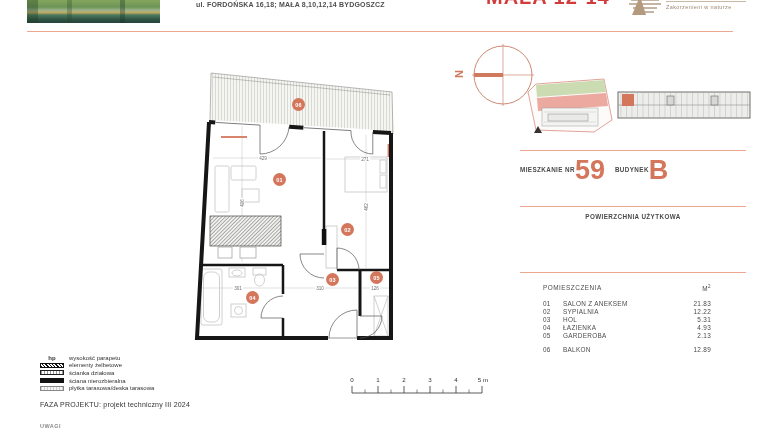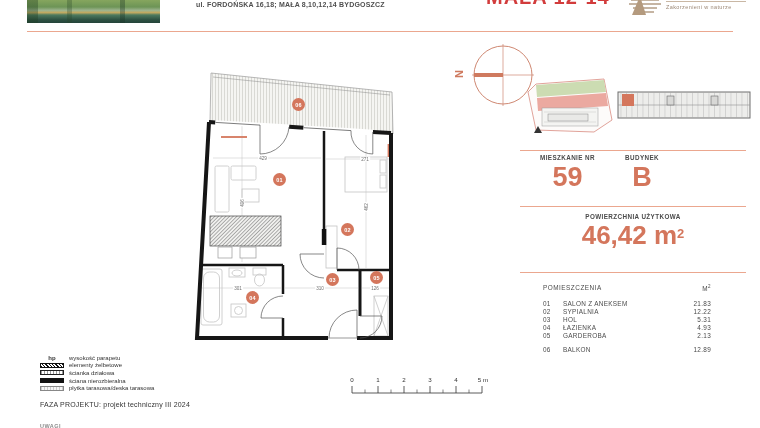--- a/index.html
+++ b/index.html
@@ -27,21 +27,21 @@
   .dim{position:absolute;font-size:4.6px;color:#707070;background:#fff;padding:0 1px;transform:translate(-50%,-50%);white-space:nowrap;}
   .dim.v{transform:translate(-50%,-50%) rotate(-90deg);}
 
   
   .compass{left:455px;top:42px;width:100px;height:70px;}
   .north{position:absolute;left:0;top:26px;font-size:11px;font-weight:bold;color:#cf7a5f;transform:rotate(-90deg);}
 
   
   .pdiv{left:520px;width:226px;height:1px;background:#eba78f;}
   .inforow{left:520px;top:154px;width:226px;display:flex;}
-  .icol{display:flex;flex-direction:column;align-items:center;}
+  .icol{display:flex;flex-direction:row;align-items:center;}
   .ilabel{font-size:6.3px;font-weight:bold;color:#4a4a4a;letter-spacing:.4px;white-space:nowrap;}
   .ival{font-size:27px;font-weight:bold;color:#D4765C;line-height:1;margin-top:3px;}
   .ival2{font-size:12.5px;font-weight:bold;color:#D4765C;line-height:1.15;letter-spacing:.5px;margin-top:3px;text-align:center;white-space:nowrap;}
   .arealabel{left:520px;top:213px;width:226px;text-align:center;font-size:6.3px;font-weight:bold;color:#4a4a4a;letter-spacing:.4px;}
   .areaval{left:520px;top:222px;width:226px;text-align:center;font-size:26px;font-weight:bold;color:#D4765C;line-height:1;}
   .areaval sup{font-size:13px;vertical-align:6px;}
 
   .rtable{left:543px;top:284px;width:168px;font-size:6.4px;color:#4a4a4a;letter-spacing:.3px;}
   .rthead{display:flex;justify-content:space-between;margin-bottom:8px;letter-spacing:.5px;}
   .rrow{display:flex;height:8px;line-height:8px;}
@@ -243,23 +243,20 @@
       <div class="ilabel">MIESZKANIE NR</div>
       <div class="ival">59</div>
     </div>
     <div class="icol" style="width:24%;">
       <div class="ilabel">BUDYNEK</div>
       <div class="ival">B</div>
     </div>
   </div>
   <div class="abs pdiv" style="top:206px;"></div>
   <div class="abs arealabel">POWIERZCHNIA UŻYTKOWA</div>
-  <div class="abs areaval">
-    <span>46,42 m</span><sup>2</sup>
-  </div>
   <div class="abs pdiv" style="top:272px;"></div>
 
   <div class="abs rtable">
     <div class="rthead">
       <span>POMIESZCZENIA</span>
       <span><span>M</span><sup style="font-size:4.5px;">2</sup></span>
     </div>
     <div class="rrow">
       <span class="rno">01</span>
       <span class="rname">SALON Z ANEKSEM</span>

